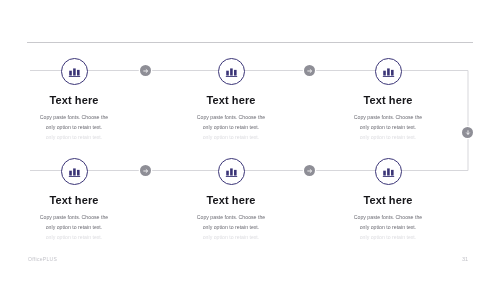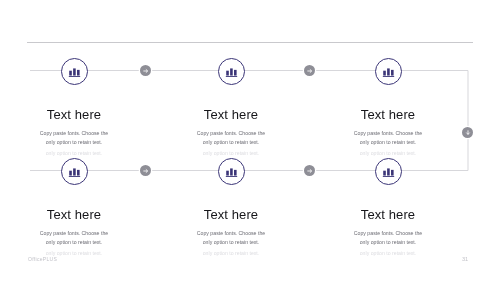--- a/index.html
+++ b/index.html
@@ -64,23 +64,23 @@
     background: #ffffff;
     margin: 0 auto;
     display: flex;
     align-items: center;
     justify-content: center;
     box-sizing: border-box;
   }
   .icon-circle svg { display: block; }
 
   .node-title {
-    margin-top: 22px;
-    font-size: 13px;
-    font-weight: normal;
+    margin-top: 9px;
+    font-size: 11px;
+    font-weight: bold;
     color: #16161a;
     letter-spacing: 0.1px;
     line-height: 1.2;
   }
 
   .node-body {
     margin-top: 6px;
     font-size: 5.2px;
     color: #6a6a72;
     line-height: 1.85;

